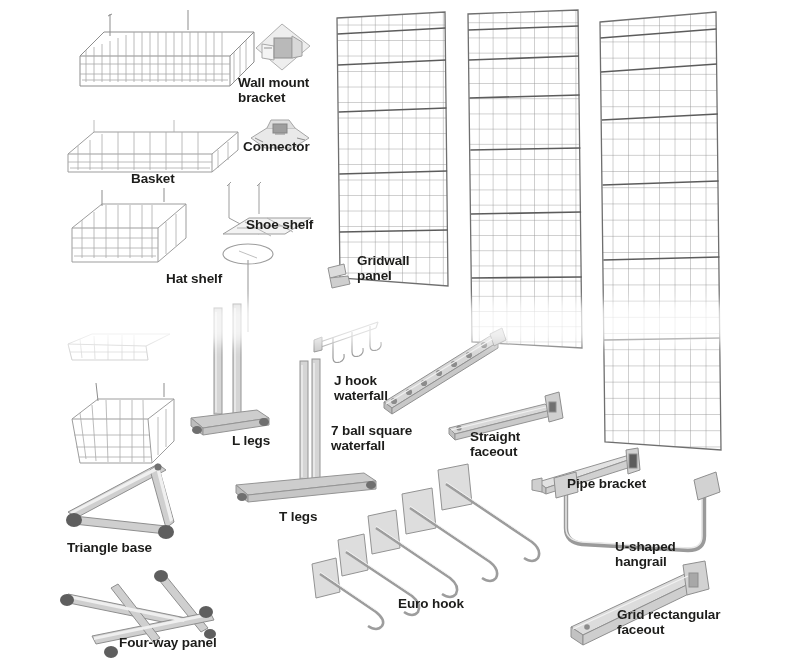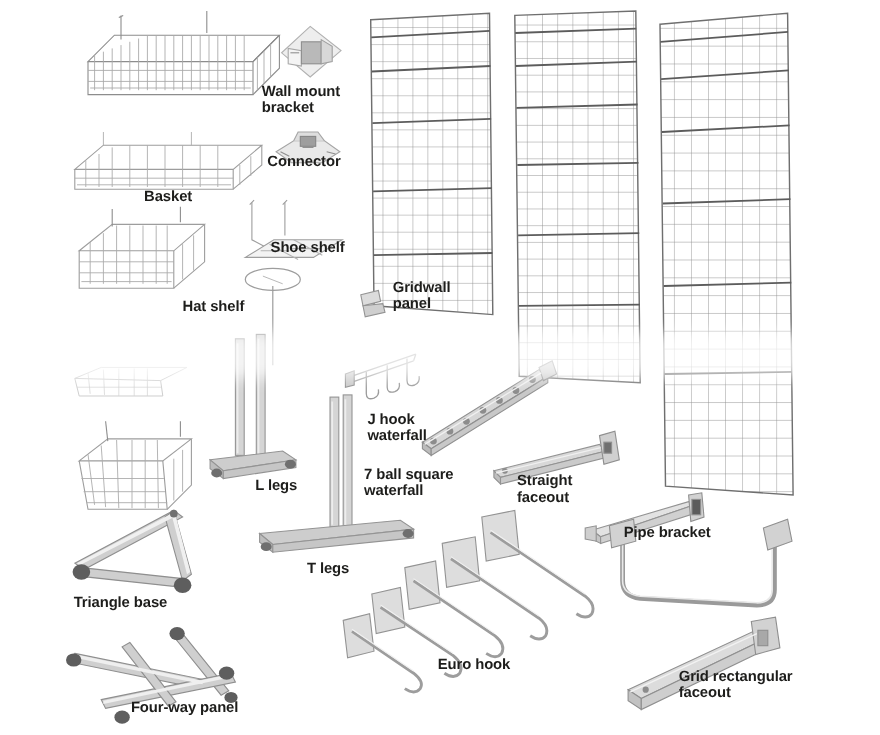--- a/index.html
+++ b/index.html
@@ -400,20 +400,22 @@
       </g>
       <g fill="none" stroke="#e9e9e9" stroke-width="1.5" stroke-linejoin="round">
         <path d="M18 21 L18 58 Q18 70 34 72 L140 78 Q154 78 154 66 L154 23"></path>
       </g>
       <g fill="#d2d2d2" stroke="#8f8f8f">
         <path d="M6 8 L28 2 L30 22 L8 28 Z"></path>
         <path d="M146 10 L168 2 L172 22 L150 30 Z"></path>
       </g>
     </svg>
   </div>
+  <div class="lbl" style="left:615px;top:540px;width:85px;">U-shaped
+hangrail</div>
 
   <div class="prod" style="left:565px;top:565px;">
     <svg width="150" height="85" viewBox="0 0 150 85">
       <g fill="#dcdcdc" stroke="#8f8f8f" stroke-width="1">
         <path d="M6 62 L122 8 L134 14 L18 70 Z"></path>
         <path d="M6 62 L6 72 L18 80 L18 70 Z" fill="#c2c2c2"></path>
         <path d="M18 70 L134 14 L134 24 L18 80 Z" fill="#cecece"></path>
       </g>
       <circle cx="22" cy="62" r="2.8" fill="#8c8c8c"></circle>
       <g fill="#d2d2d2" stroke="#8f8f8f">

